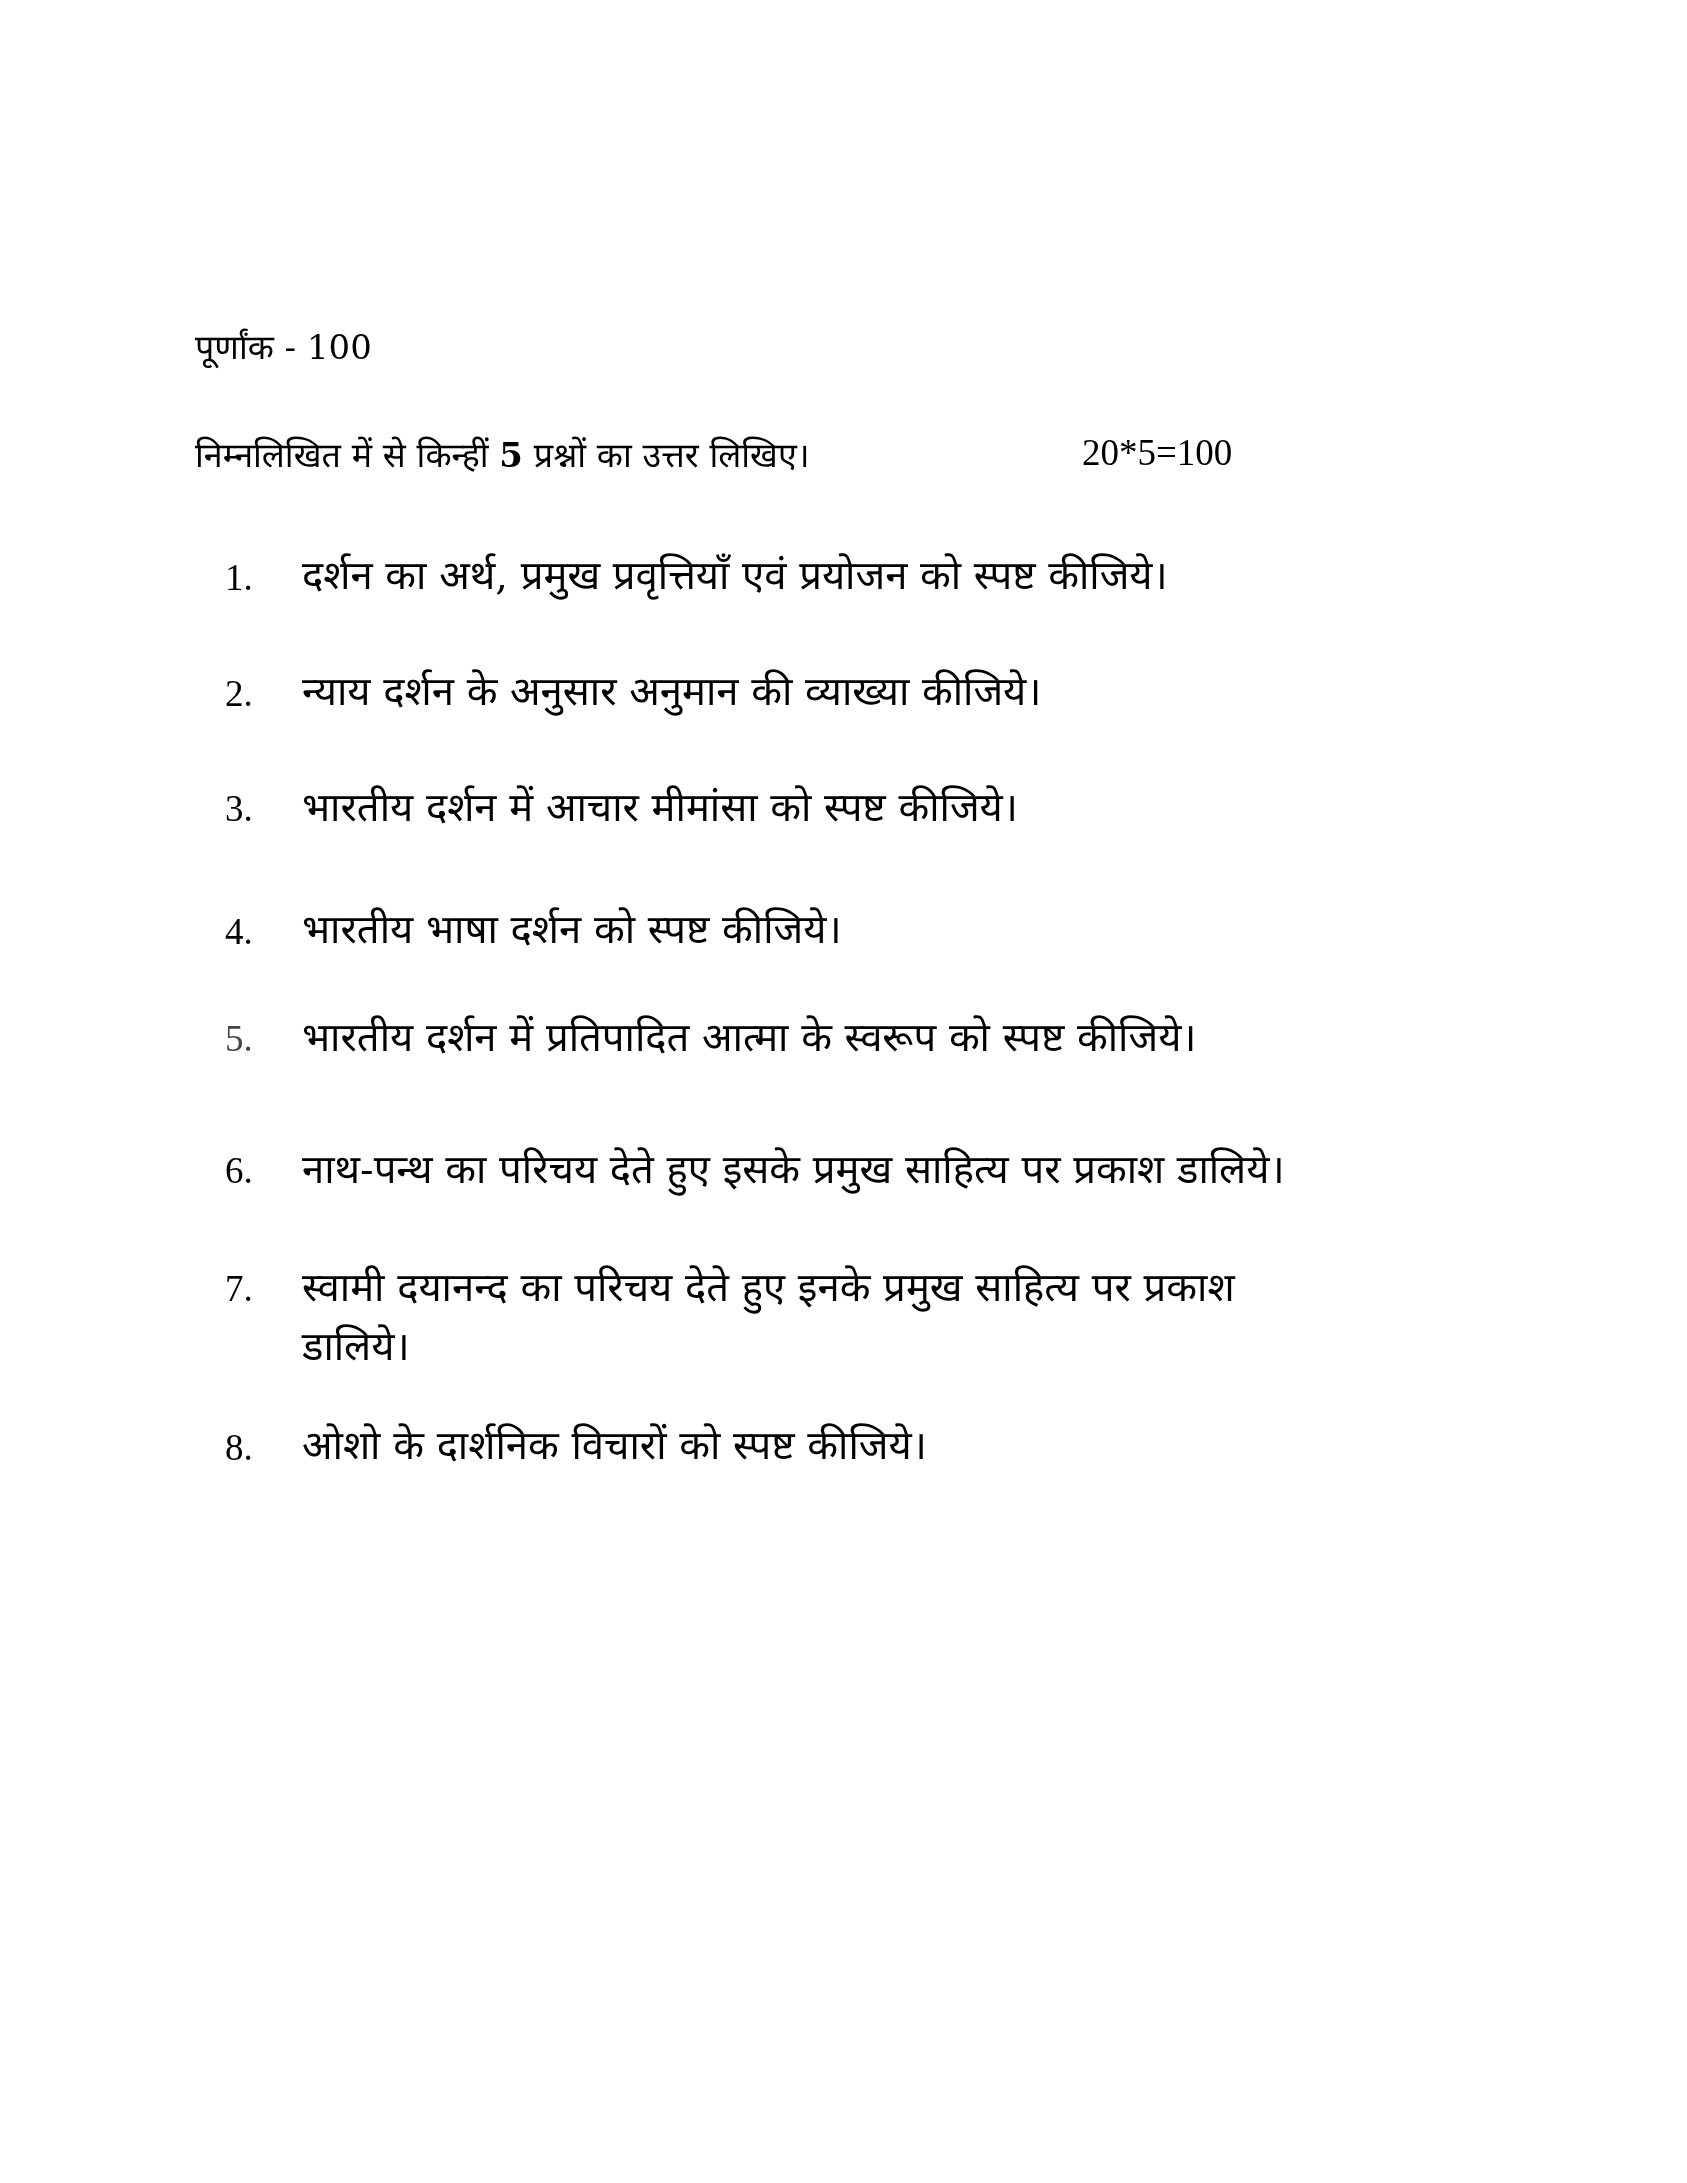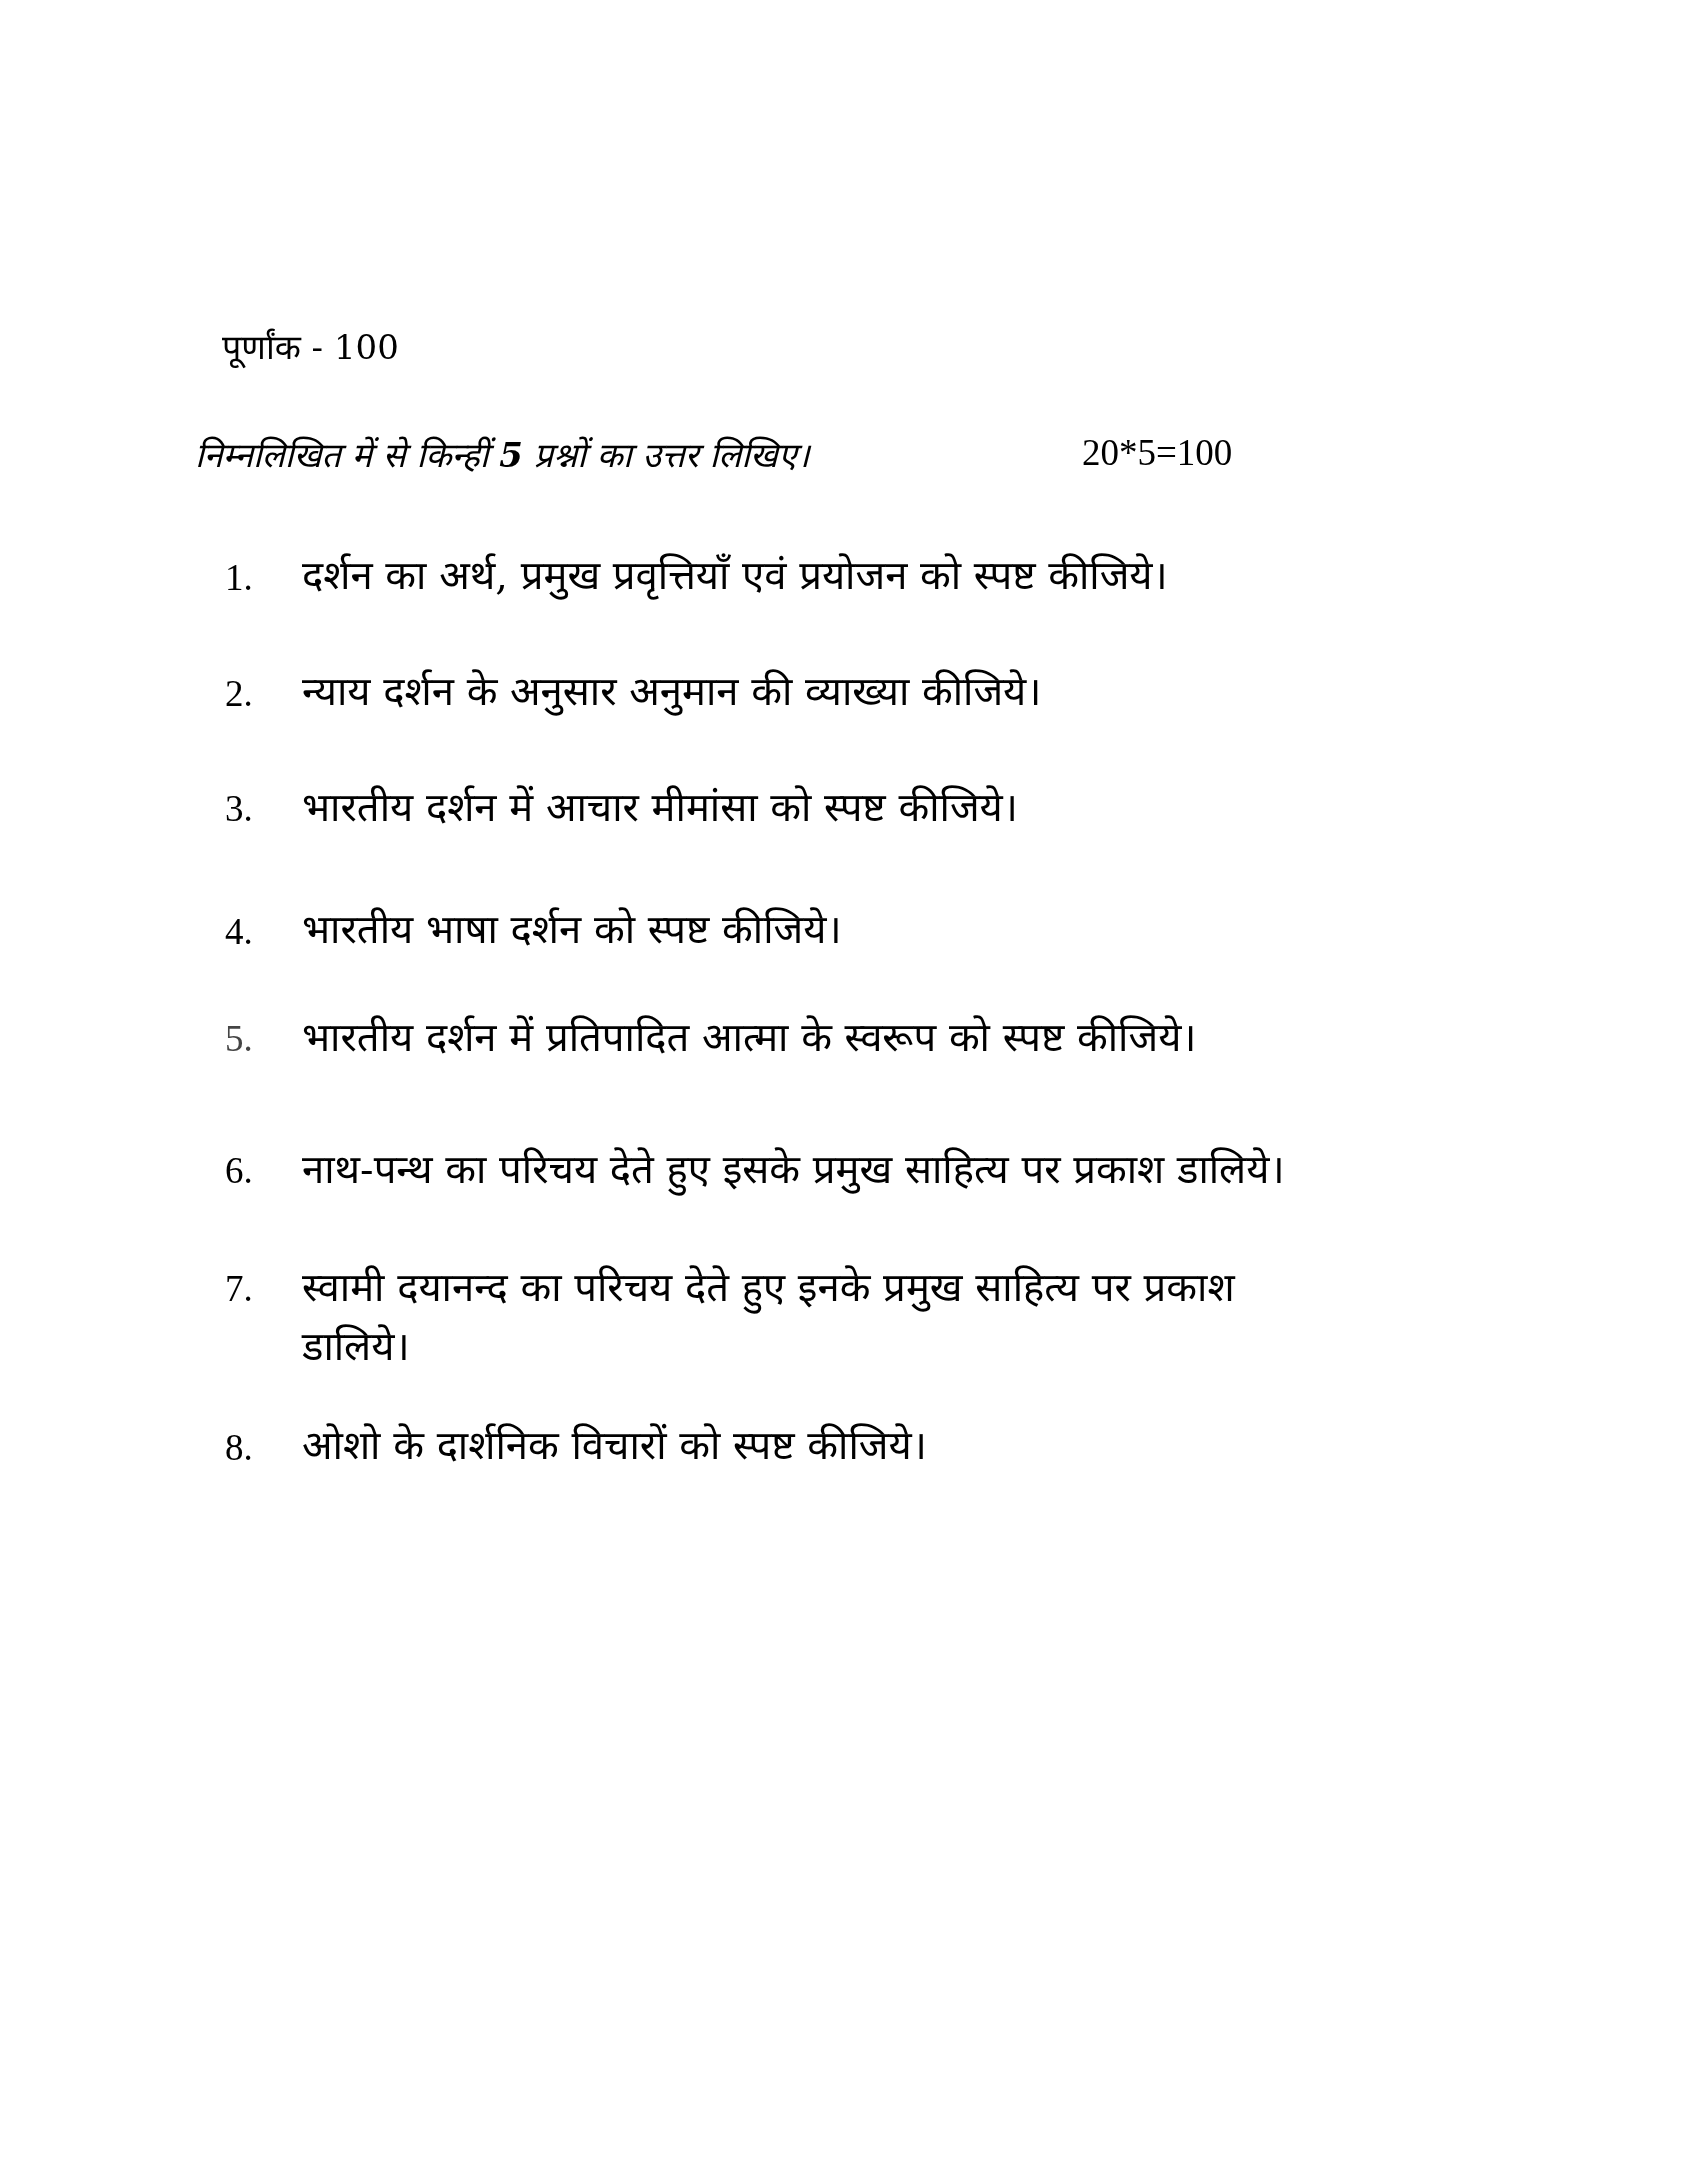--- a/index.html
+++ b/index.html
@@ -1,20 +1,20 @@
 <!DOCTYPE html>
 <html style="font-size:10.6px"><head>
 <meta charset="utf-8">
 <style>
   html, body { margin:0; padding:0; background:#ffffff; }
   body { width:1687px; height:2183px; position:relative; overflow:hidden;
          font-family:"DejaVu Serif","Liberation Serif",serif; color:#000; }
   .abs { position:absolute; white-space:nowrap; }
-  .header-total { left:195px; top:323px; font-size:34px;margin-left:27px; }
-  .instruction { left:195px; top:431px; font-size:34px;font-style:italic; }
+  .header-total { left:195px; top:323px; font-size:34px; }
+  .instruction { left:195px; top:431px; font-size:34px; }
   .instruction b { font-weight:bold; }
   .marks { left:1082px; top:431px; font-size:37px; font-weight:normal; font-family:"Liberation Serif",serif; }
   .q-num { position:absolute; left:225px; font-size:37px; font-family:"Liberation Serif",serif; }
   .q-text { position:absolute; left:302px; font-size:40px; line-height:63px; white-space:nowrap; }
   .gray { color:#444; }
 </style>
 </head>
 <body>
 
 <div>

